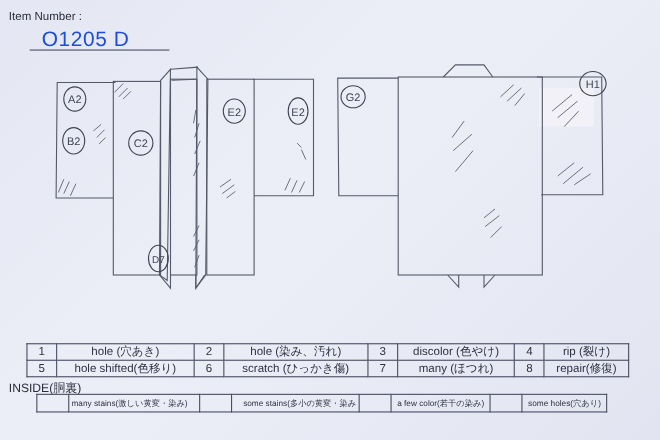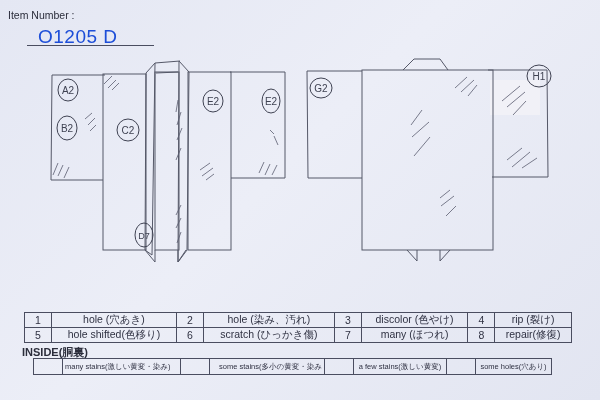--- a/index.html
+++ b/index.html
@@ -9,21 +9,21 @@
     font-family: "Liberation Sans", sans-serif; color:#2a2c3a;
   }
   .abs { position:absolute; }
   #item-label { left:8px; top:9px; font-size:10.5px; color:#2b2d3b; }
   #item-number { left:38px; top:26px; font-size:19px; letter-spacing:0.5px; color:#1d4ed8; }
   #item-underline { left:27px; top:45px; width:127px; height:1px; background:#4a4d60; }
   svg.drawing { position:absolute; left:0; top:0; }
   table.legend { position:absolute; border-collapse:collapse; font-size:10.5px; color:#2f3142; }
   table.legend td { border:1px solid #4a4d60; height:14px; padding:0 2px; text-align:center; white-space:nowrap; }
   #legend-table { left:24px; top:312px; width:548px; }
-  #inside-label { left:22px; top:345px; font-size:11px; font-weight:bold; color:#2b2d3b; }
+  #inside-label { left:8px; top:345px; font-size:11px; font-weight:normal; color:#2b2d3b; }
   #inside-table { left:33px; top:358px; width:519px; font-size:7.5px; }
   #inside-table td { height:15px; }
   .num { width:22px; }
   .blank { width:24px; }
 </style>
 </head>
 <body>
 
 <div id="item-label" class="abs">Item Number :</div>
 <div id="item-number" class="abs">O1205   D</div>
@@ -161,18 +161,18 @@
 <div id="inside-label" class="abs">INSIDE(胴裏)</div>
 
 <table id="inside-table" class="legend">
   <tbody>
       <tr>
     <td class="blank"></td>
     <td style="text-align:left">many stains(激しい黄変・染み)</td>
     <td class="blank"></td>
     <td style="text-align:right">some stains(多小の黄変・染み</td>
     <td class="blank"></td>
-    <td>a few stains(激しい黄変)</td>
+    <td>a few color(若干の染み)</td>
     <td class="blank"></td>
     <td>some holes(穴あり)</td>
   </tr>
 </tbody>
   </table>
 
 </body></html>

